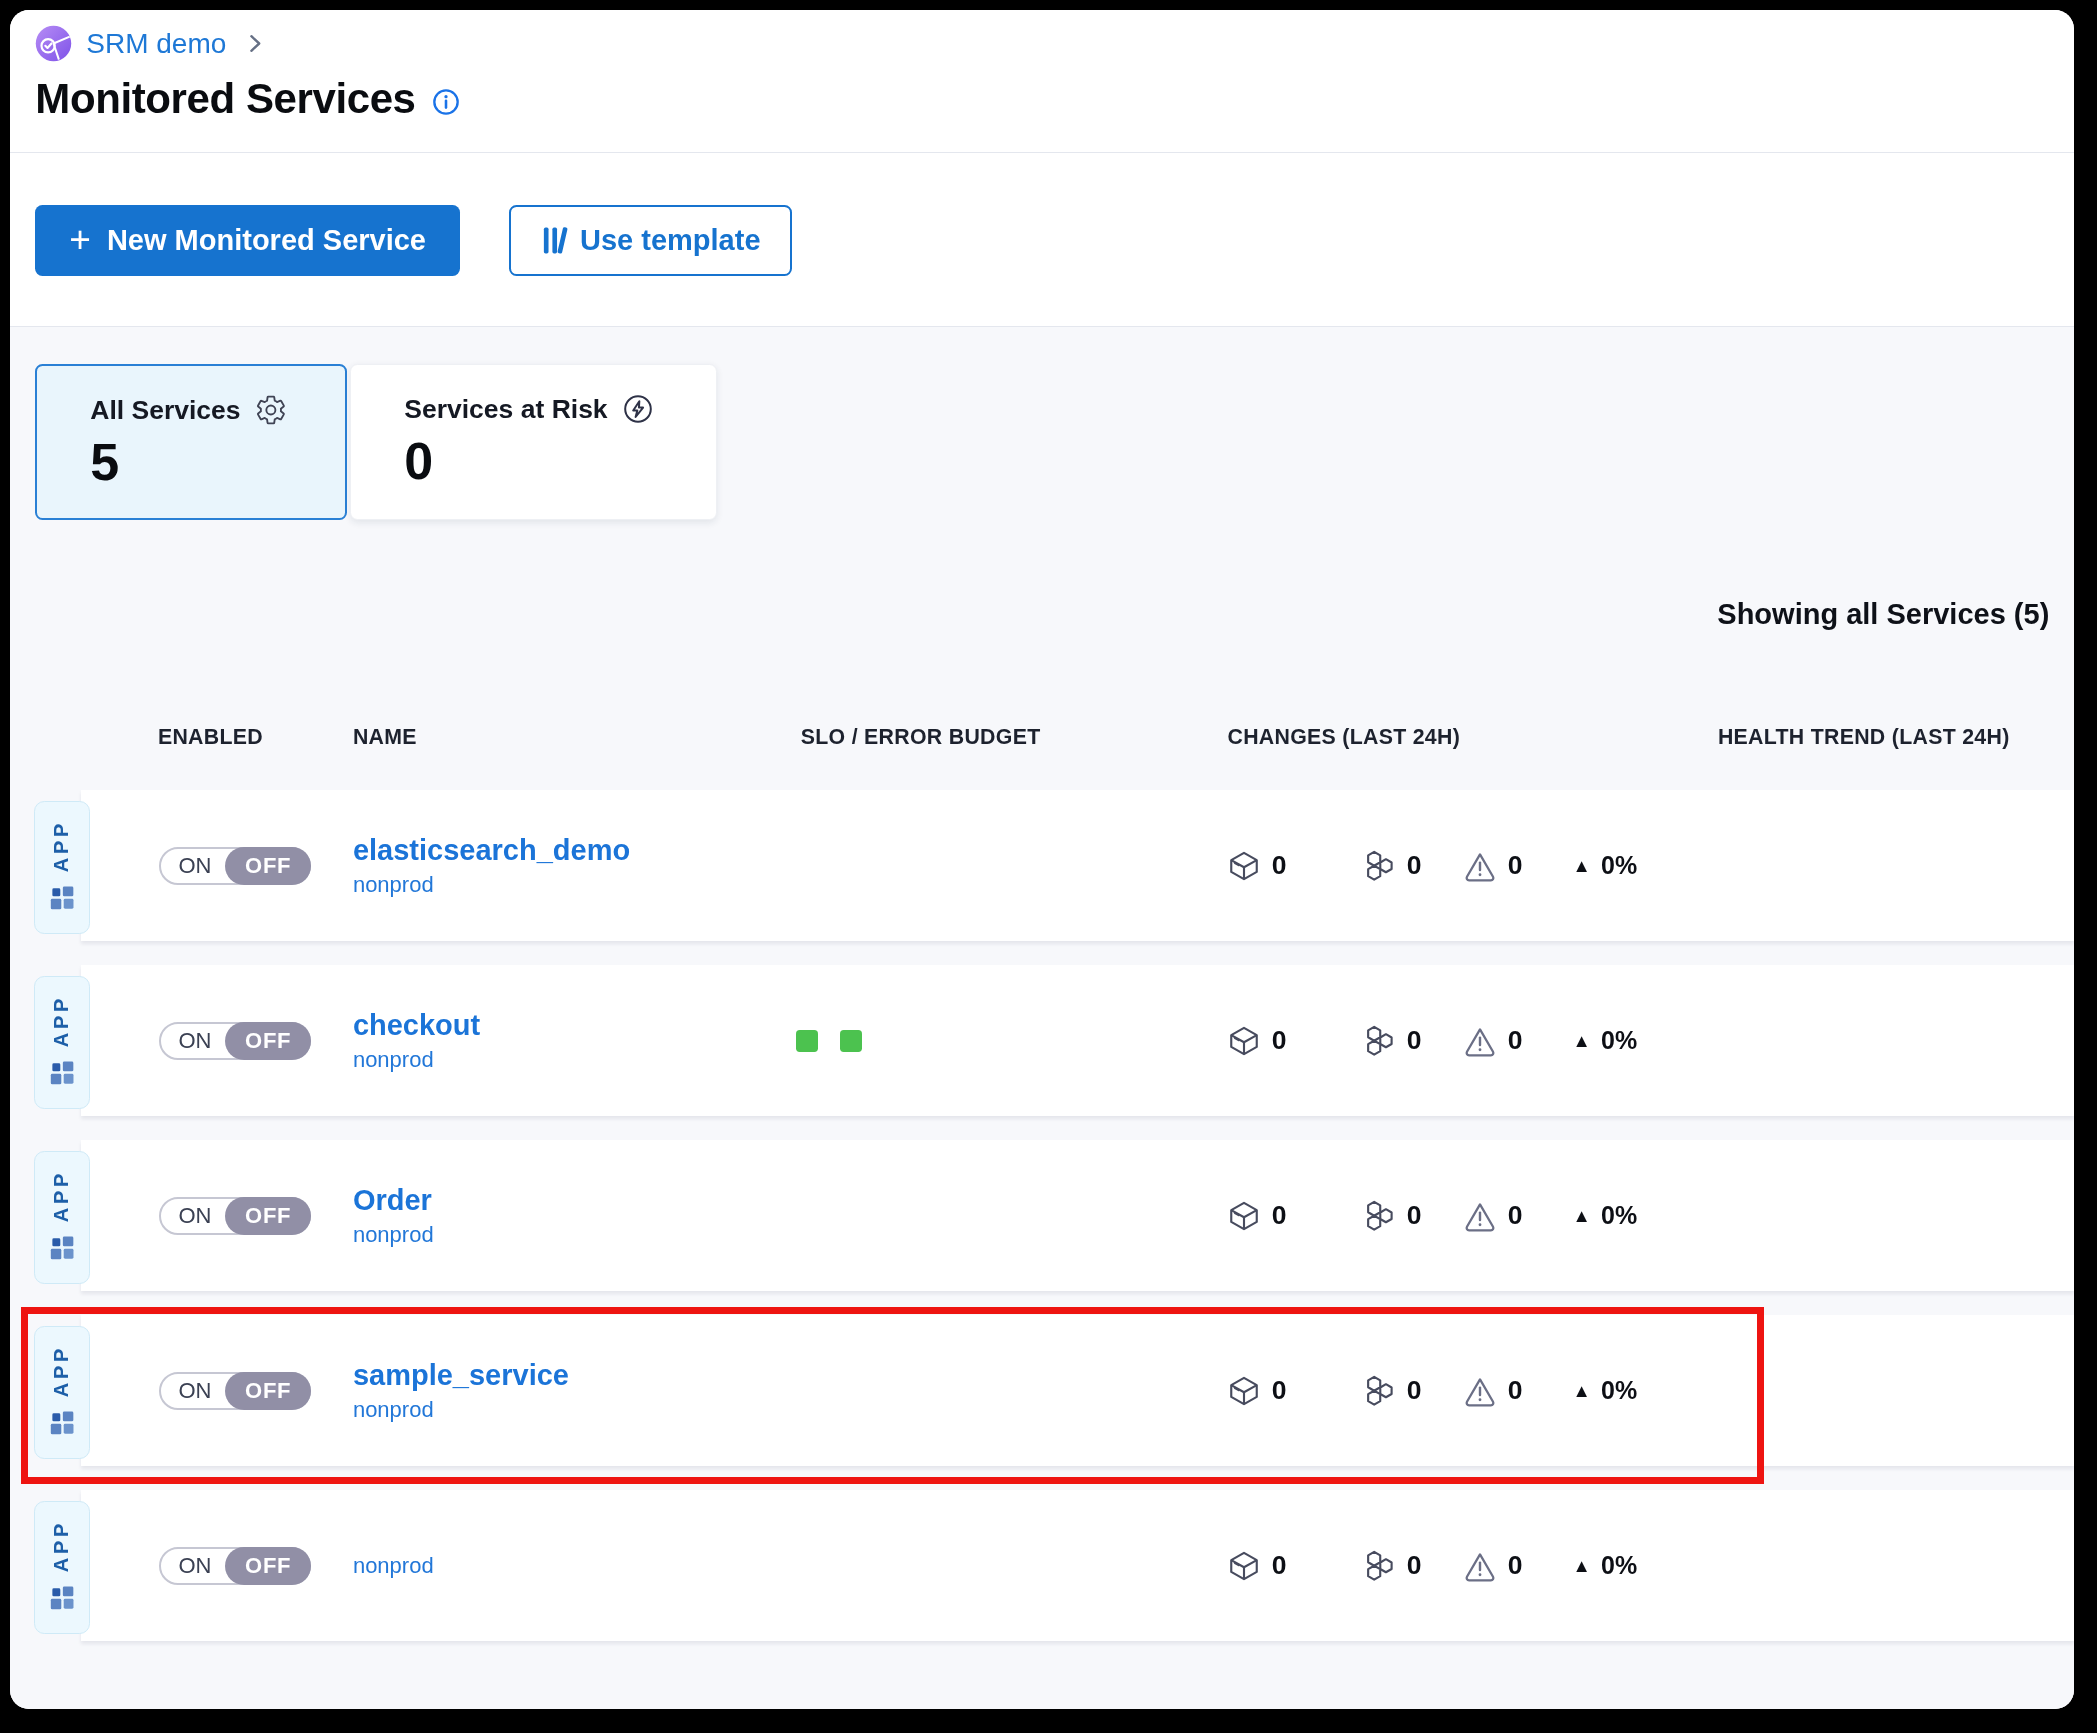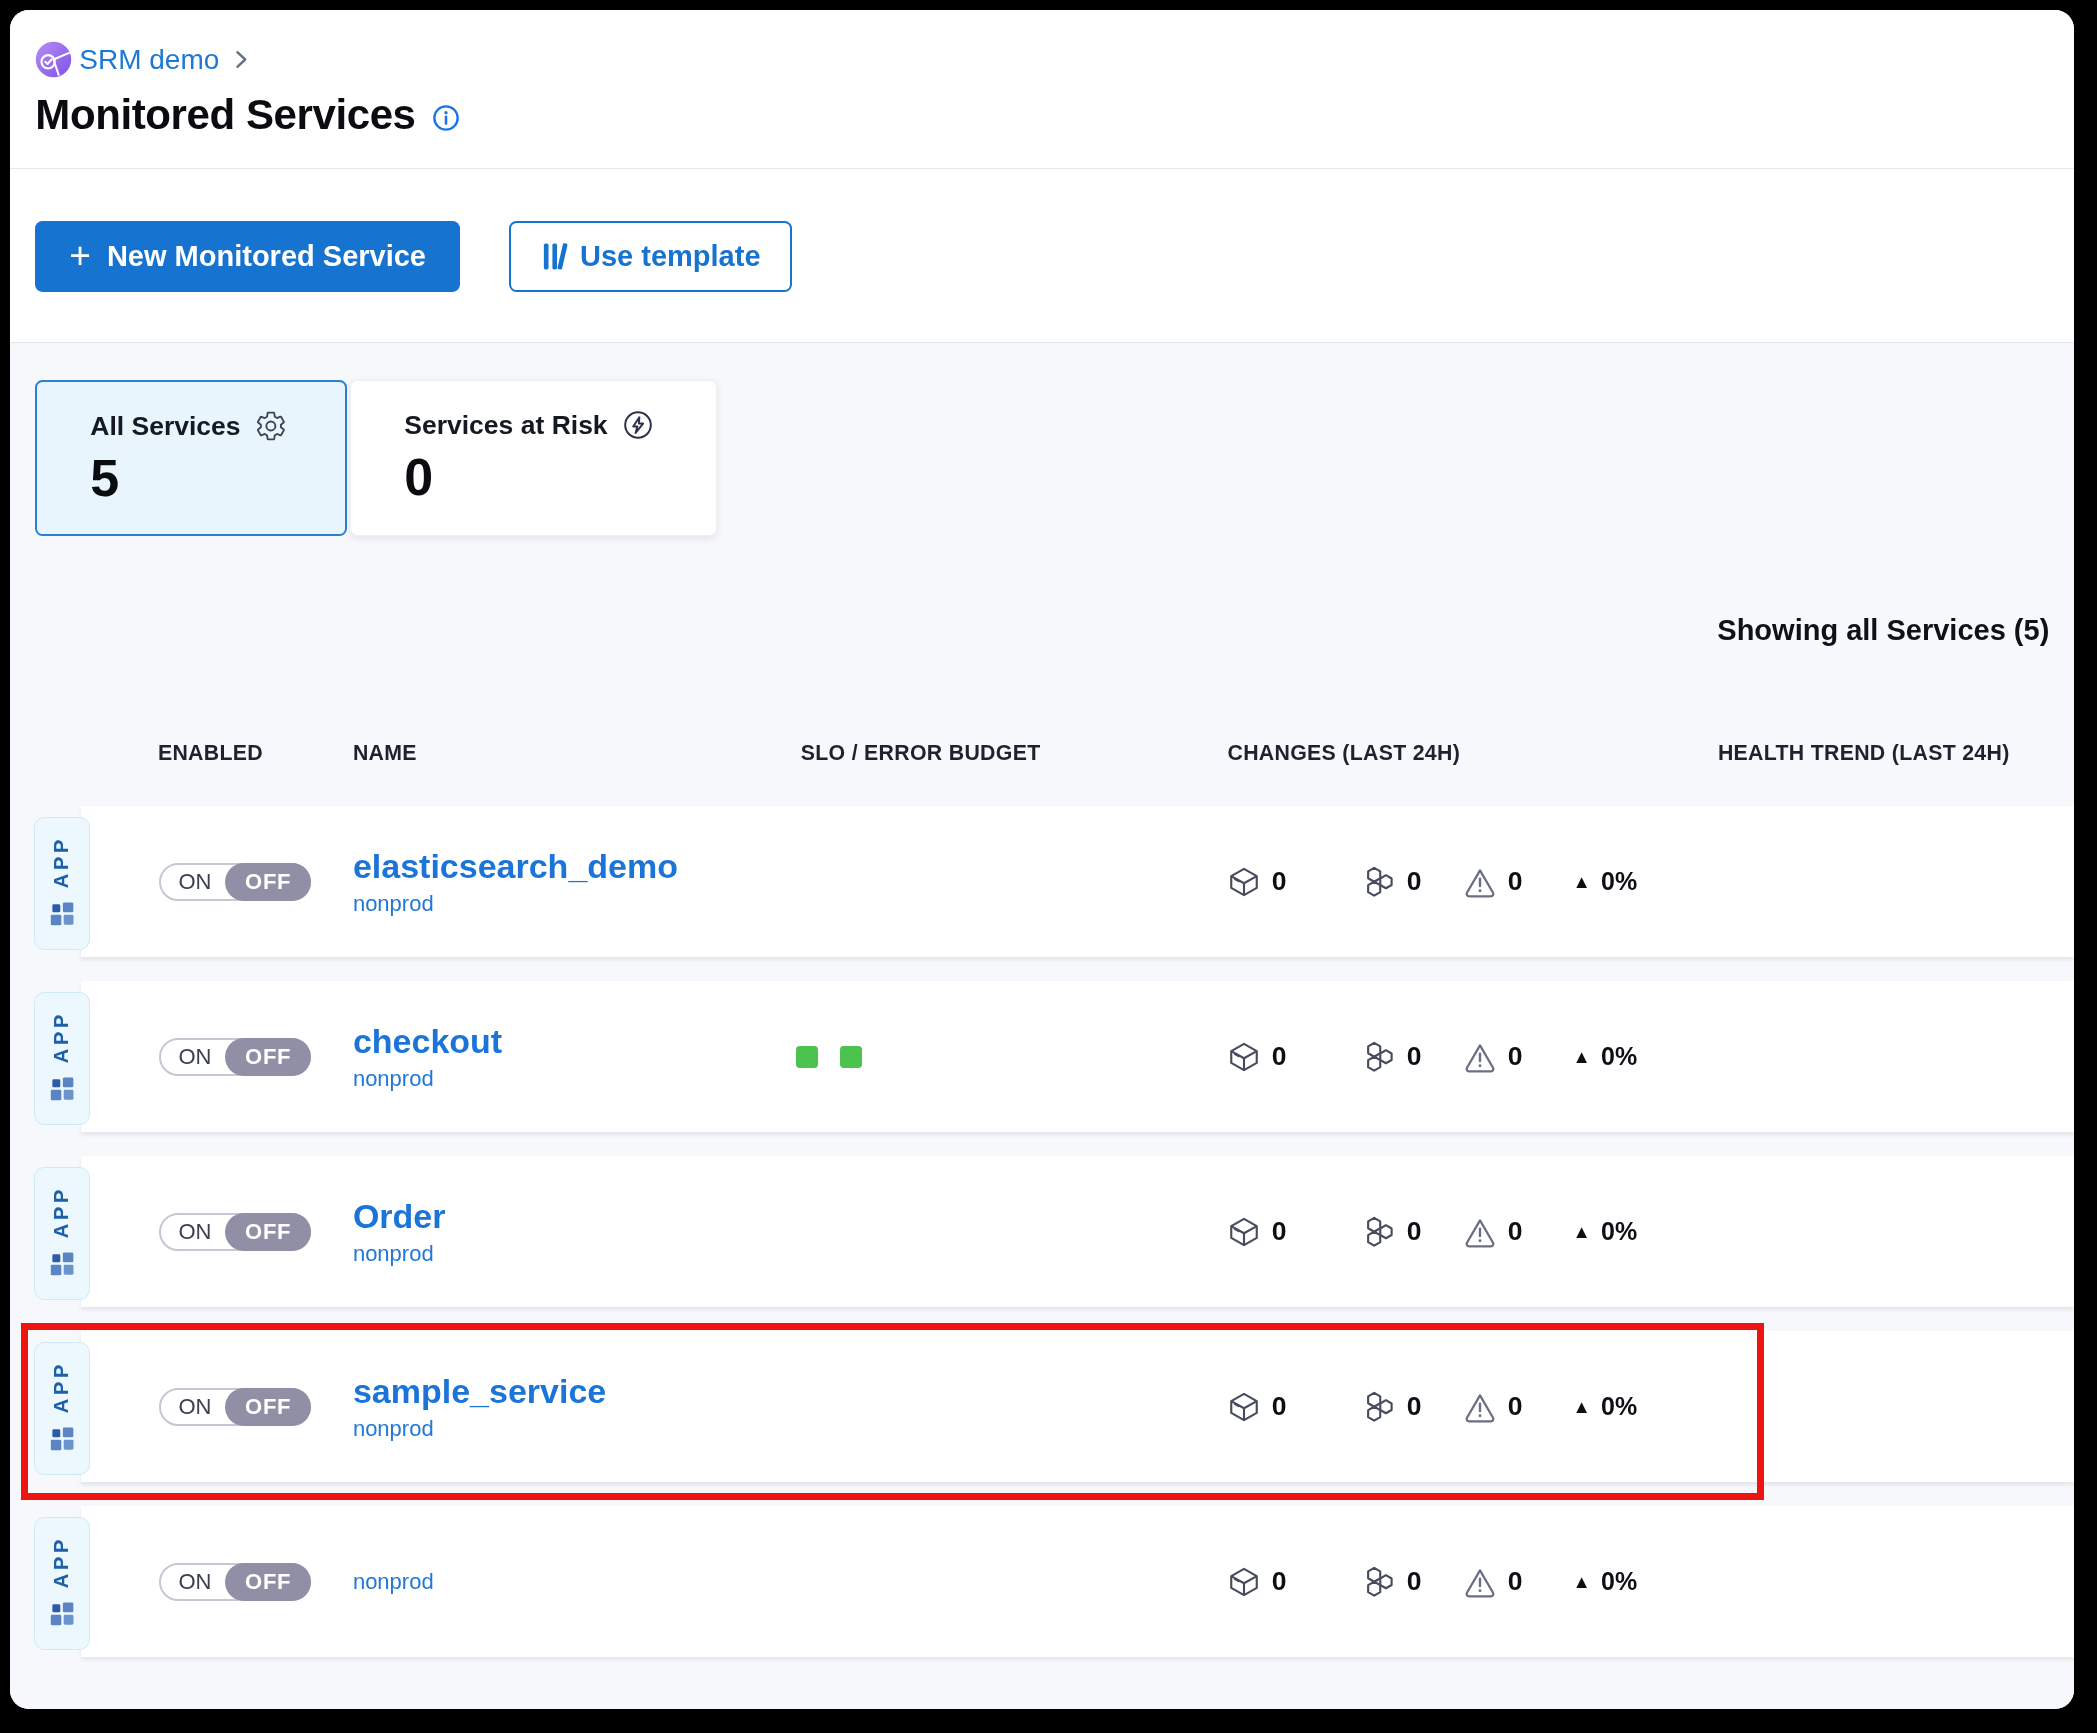--- a/index.html
+++ b/index.html
@@ -13,21 +13,21 @@
   .page {
     position:absolute; left:10.3px; top:10.3px;
     width:2064px; height:1699px;
     background:#fff; border-radius:19px;
     overflow:hidden;
     display:flex; flex-direction:column;
   }
 
   
   .topbar { padding:11.8px 25px 29px; border-bottom:1.5px solid #e4e7ee; background:#fff; }
-  .breadcrumb { display:flex; align-items:center; gap:7px; height:43px;margin-top:16px; }
+  .breadcrumb { display:flex; align-items:center; gap:14px; height:43px; }
   .breadcrumb a { font-size:28px; color:#1e78d6; text-decoration:none; font-weight:500; cursor:pointer; }
   .crumb-chevron { width:25px; height:25px; margin-left:1.5px; }
   .title-row { display:flex; align-items:center; gap:16px; margin-top:10.3px; }
   .title-row h1 { font-size:42px; font-weight:800; color:#0a0c10; letter-spacing:-0.4px; }
   .info-icon { width:28px; height:28px; margin-top:4.4px; cursor:pointer; }
 
   
   .actions { padding:52px 25px 50px; display:flex; align-items:center; gap:49px; border-bottom:1.5px solid #e4e7ee; background:#fff; }
   .btn { height:71px; border-radius:7.4px; display:flex; align-items:center; font-size:29px; font-weight:700; cursor:pointer; border:none; font-family:inherit; }
   .btn-primary { background:#1673cf; color:#fff; padding:0 34px; gap:16px; }
@@ -88,21 +88,21 @@
   }
   .t-on { width:46%; text-align:center; font-size:22px; font-weight:400; color:#3b4153; }
   .t-off {
     position:absolute; right:-2.2px; top:-2.2px; height:38px; width:58%;
     background:#918fa6; border-radius:20.6px; color:#fff;
     font-size:22px; font-weight:700; letter-spacing:0.7px;
     display:flex; align-items:center; justify-content:center;
   }
 
   .cell-name { display:flex; flex-direction:column; gap:4.4px; }
-  .svc-link { font-size:34px; font-weight:700; color:#1b74d8; text-decoration:none; cursor:pointer; }
+  .svc-link { font-size:29px; font-weight:700; color:#1b74d8; text-decoration:none; cursor:pointer; }
   .svc-env { font-size:22px; font-weight:400; color:#2277d8; text-decoration:none; cursor:pointer; }
 
   .cell-slo { display:flex; gap:22px; padding-left:1.5px; }
   .slo-sq { width:22px; height:22px; border-radius:3.7px; background:#4cc24f; }
 
   .cell-changes { display:flex; align-items:center; padding-left:20.6px; }
   .chg { display:flex; align-items:center; gap:10.3px; }
   .chg-1 { width:135px; } .chg-2 { width:101px; } .chg-3 { width:109px; }
   .chg b { font-size:26.5px; font-weight:700; color:#0d0f15; }
   .chg-icon { width:34px; height:34px; }

